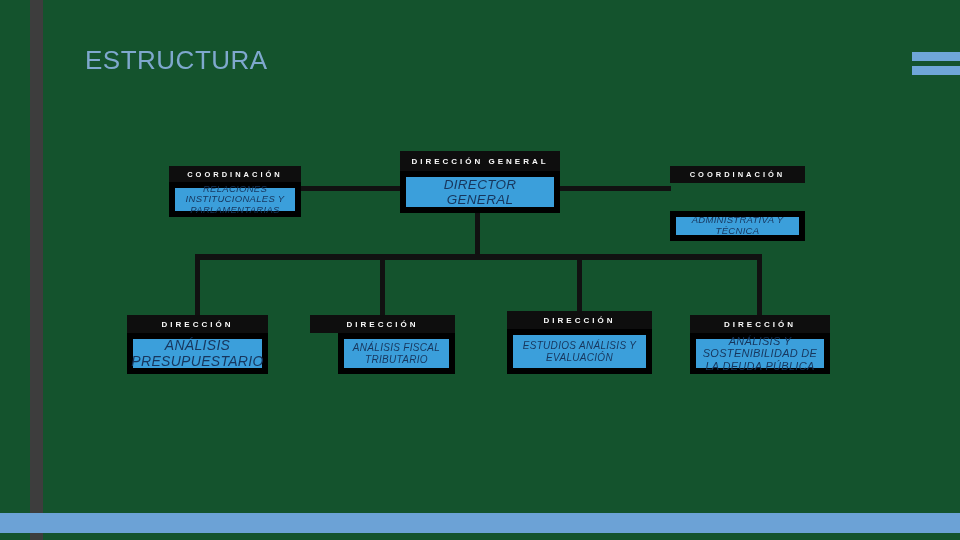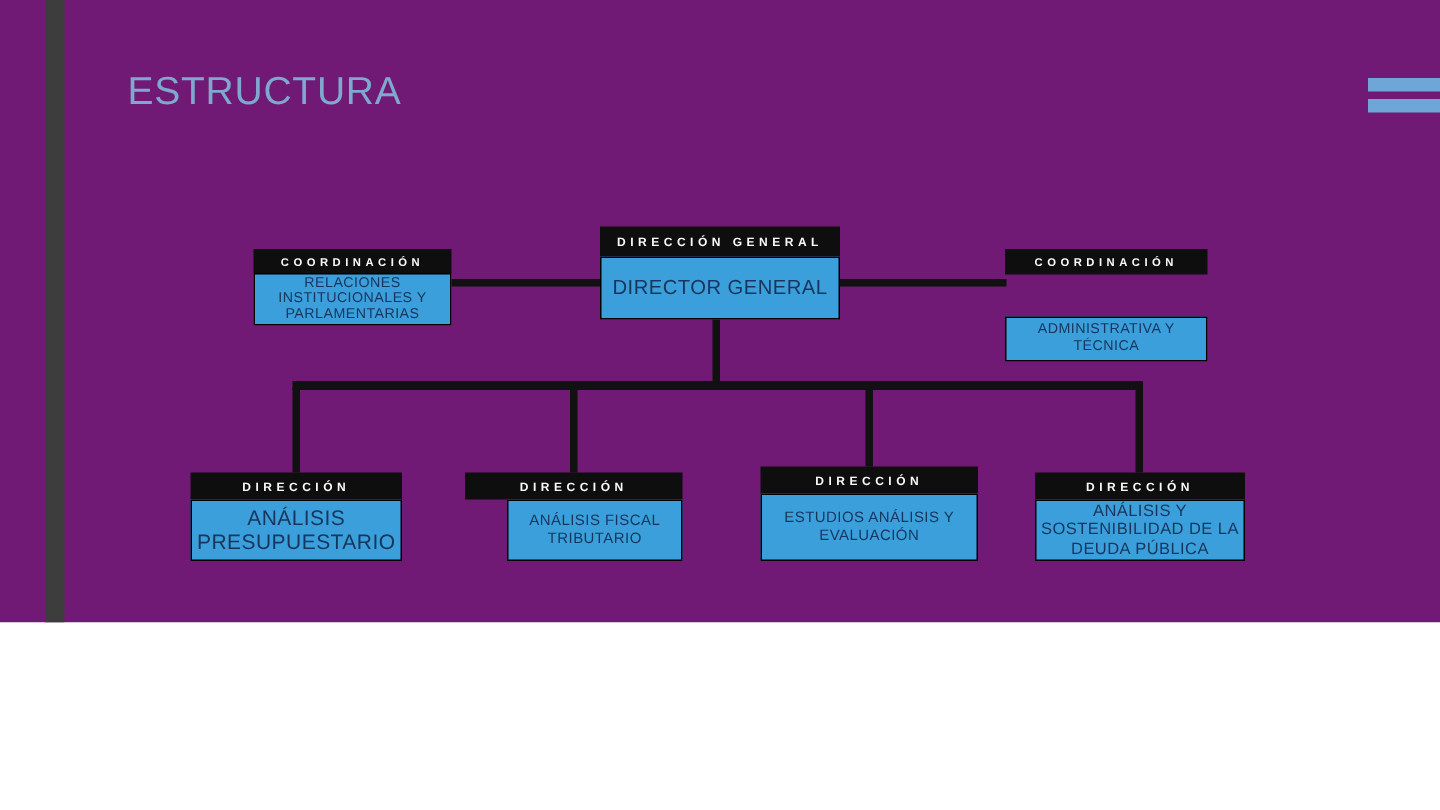--- a/index.html
+++ b/index.html
@@ -2,22 +2,22 @@
 <html><head>
 <meta charset="utf-8">
 <style>
   * { margin: 0; padding: 0; box-sizing: border-box; }
   html, body { background: #ffffff; }
   body { font-family: "Liberation Sans", sans-serif; }
 
   .slide {
     position: relative;
     width: 960px;
-    height: 415px;
-    background: #701a75;
+    height: 540px;
+    background: #14532d;
     overflow: hidden;
   }
 
   
   .left-bar {
     position: absolute;
     left: 30px; top: 0;
     width: 13px; height: 540px;
     background: var(--left-bar, #3d3d3d);
   }
@@ -56,28 +56,29 @@
     font-size: 8px;
     font-weight: 700;
     letter-spacing: 3px;
     display: flex;
     align-items: center;
     justify-content: center;
     white-space: nowrap;
   }
   .node-body {
     background: var(--box-fill, #3b9fdb);
-    border: 1px solid #000000;
+    border: 6px solid #000000;
     color: var(--box-text, #17365d);
     display: flex;
     align-items: center;
     justify-content: center;
     padding: 2px 3px;
     line-height: 1.12;
     letter-spacing: 0.3px;
+    font-style: italic;
   }
 
   .n-root   { left: 400px; top: 151px; width: 160px; }
   .n-root .node-header { height: 20px; }
   .n-root .node-body   { height: 42px; font-size: 13.5px; }
 
   .n-coord1 { left: 169px; top: 166px; width: 132px; }
   .n-coord1 .node-header { height: 16px; font-size: 7.5px; }
   .n-coord1 .node-body   { height: 35px; font-size: 9.5px; }
 

